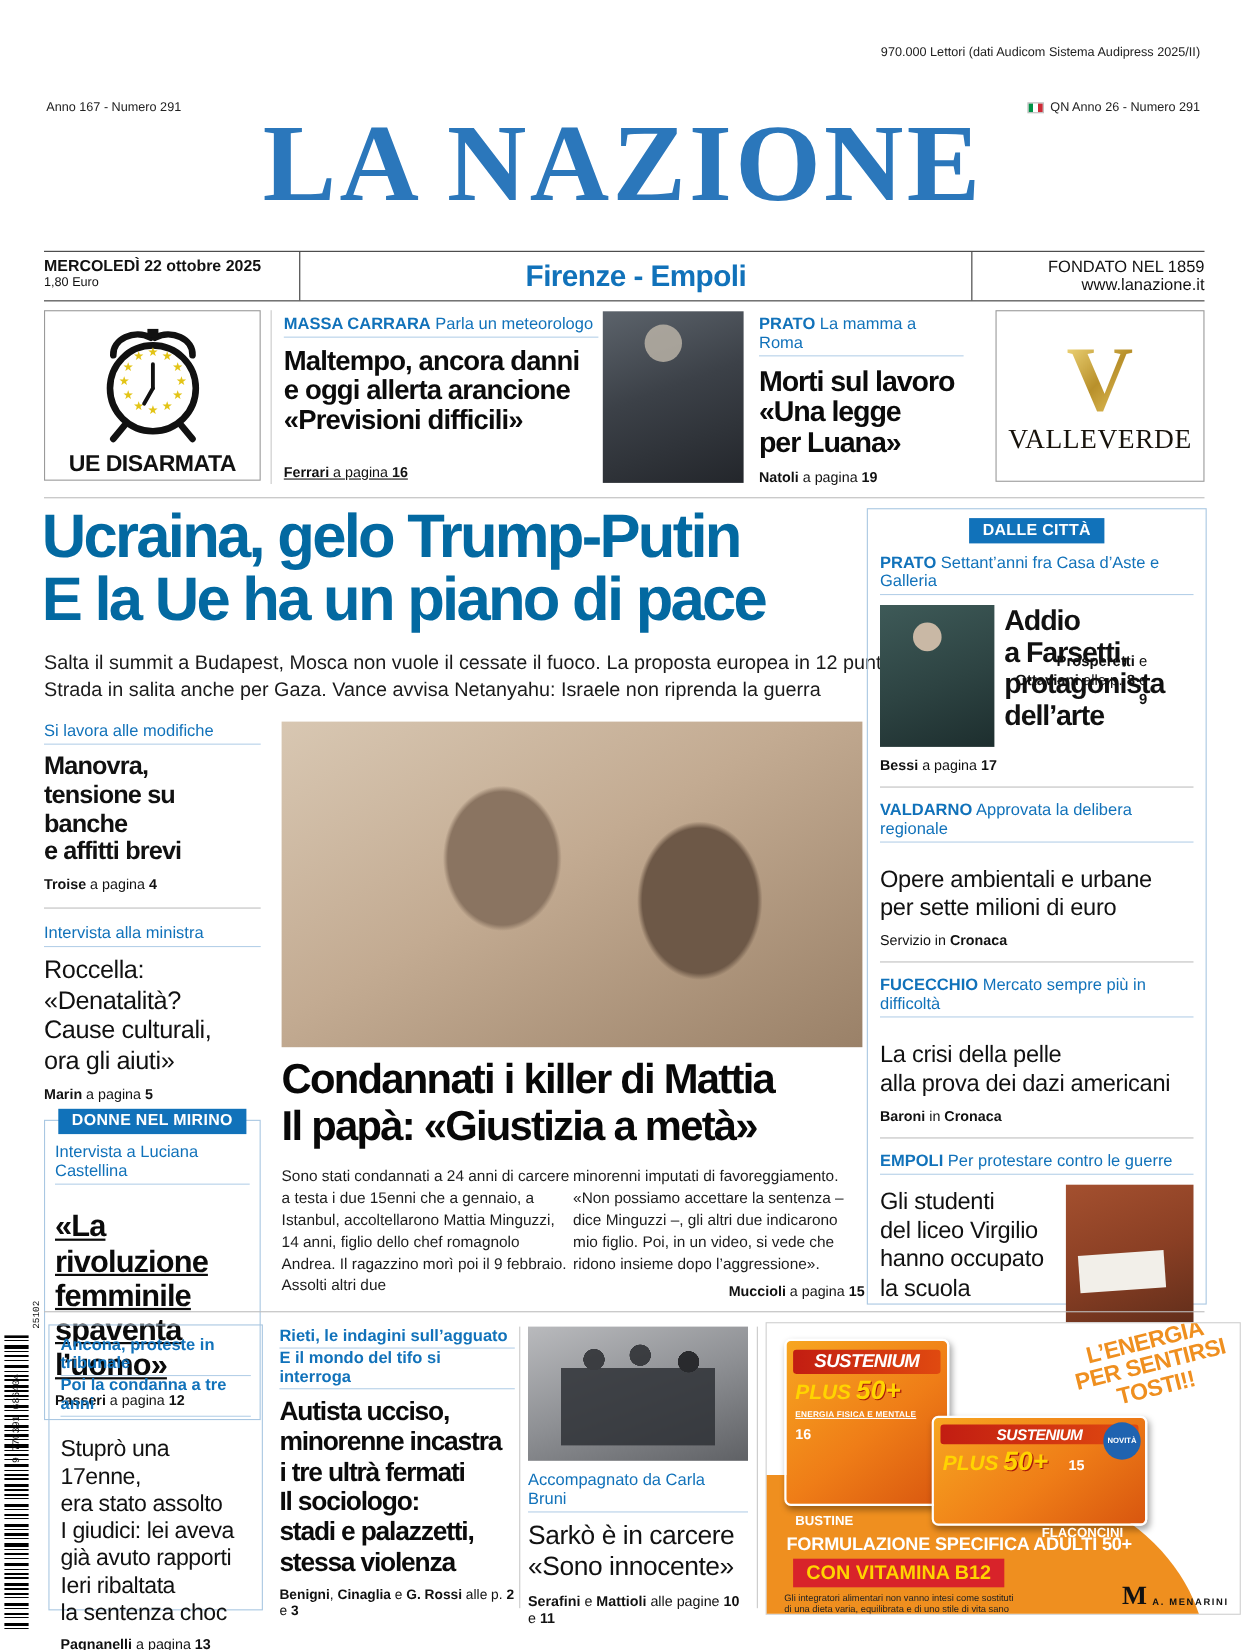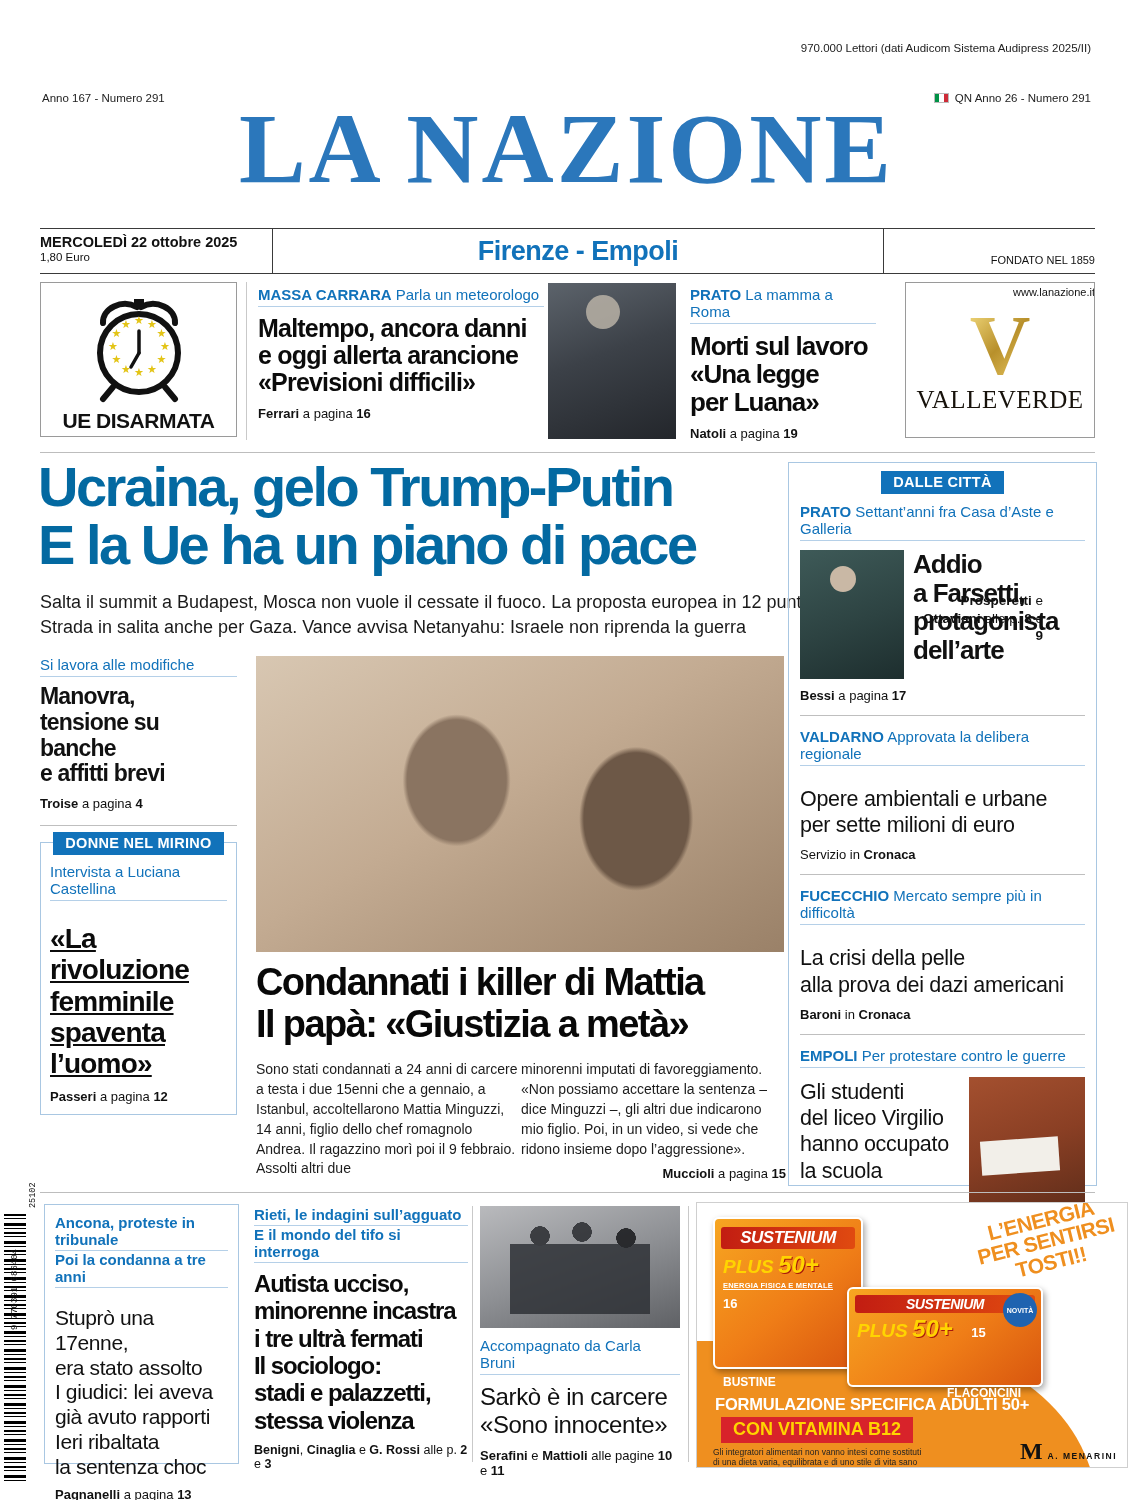--- a/index.html
+++ b/index.html
@@ -25,39 +25,39 @@
 
   
   .datebar { position:absolute; top:228px; left:40px; right:38px; height:46px;
     border-top:1px solid #3a3a3a; border-bottom:1px solid #3a3a3a; display:flex; }
   .datebar .cell-l { width:22%; padding-top:5px; }
   .datebar .cell-c { flex:1; border-left:1px solid #3a3a3a; border-right:1px solid #3a3a3a; display:flex; align-items:center; justify-content:center; }
   .datebar .cell-r { width:20%; text-align:right; padding-top:5px; }
   .d-date { font-size:14.5px; font-weight:800; }
   .d-price { font-size:11.5px; margin-top:1px; }
   .d-edition { font-size:27px; font-weight:800; color:#1172ba; letter-spacing:-0.5px; }
-  .d-founded, .d-site { font-size:11px;margin-top:20px; }
+  .d-founded, .d-site { font-size:15px; }
 
   
   .kicker { font-size:15px; color:#1172ba; border-bottom:1px solid #b5d0e8; padding-bottom:3px; }
   .kicker b { font-weight:800; }
   .headline-b { font-weight:800; letter-spacing:-0.8px; line-height:1.08; color:#0b0b0b; }
   .headline-l { font-weight:400; letter-spacing:-0.4px; line-height:1.14; color:#111; }
   .byline { font-size:13px; color:#111; }
   .byline b { font-weight:800; }
   .badge { display:inline-block; background:#1172ba; color:#fff; font-weight:800; font-size:14.5px; padding:3px 12px 4px; letter-spacing:0.3px; }
   .sep { border:none; border-top:1px solid #bfbfbf; }
 
   
   .clockbox { position:absolute; left:40px; top:282px; width:197px; height:155px; border:1px solid #9a9a9a; text-align:center; padding-top:4px; }
   .clockbox .caption { font-size:21px; font-weight:800; letter-spacing:-0.5px; margin-top:-2px; }
   .vr-top { position:absolute; left:246px; top:282px; width:1px; height:158px; background:#c9c9c9; }
   .massa { position:absolute; left:258px; top:286px; width:286px; }
   .massa .headline-b { font-size:25px; margin-top:8px; }
-  .massa .byline { margin-top:10px; }
+  .massa .byline { margin-top:26px;text-decoration:underline; }
   .photo-massa { position:absolute; left:548px; top:283px; width:128px; height:156px;
     background:linear-gradient(160deg,#5c636b 0%,#3c4148 45%,#23262b 100%);
   }
   .photo-massa::after { content:""; position:absolute; left:38px; top:12px; width:34px; height:34px; border-radius:50%; background:#b9b2a6; opacity:.85; }
   .prato-top { position:absolute; left:690px; top:286px; width:186px; }
   .prato-top .headline-b { font-size:26px; letter-spacing:-1px; margin-top:8px; }
   .prato-top .byline { margin-top:10px; }
   .valleverde { position:absolute; left:905px; top:282px; width:190px; height:156px; border:1px solid #9a9a9a;
     display:flex; flex-direction:column; align-items:center; justify-content:center; }
   .vv-letter { font-family:"Liberation Serif", serif; font-weight:700; font-size:84px; line-height:0.95;
@@ -258,20 +258,28 @@
 
   <div class="leftcol">
     <div>
       <div class="kicker"><span>Si lavora alle modifiche</span></div>
       <div class="lc-head-b ml">Manovra,
 tensione su banche
 e affitti brevi</div>
       <div class="byline"><b>Troise</b><span> a pagina </span><b>4</b></div>
     </div>
     <hr class="sep">
+    <div>
+      <div class="kicker"><span>Intervista alla ministra</span></div>
+      <div class="lc-head-l ml">Roccella:
+«Denatalità?
+Cause culturali,
+ora gli aiuti»</div>
+      <div class="byline"><b>Marin</b><span> a pagina </span><b>5</b></div>
+    </div>
     <div class="donnebox">
       <div class="badge-wrap">
         <span class="badge">DONNE NEL MIRINO</span>
       </div>
       <div class="kicker"><span>Intervista a Luciana Castellina</span></div>
       <div class="headline-b lc-head-b ml">«La rivoluzione
 femminile
 spaventa l’uomo»</div>
       <div class="byline"><b>Passeri</b><span> a pagina </span><b>12</b></div>
     </div>

